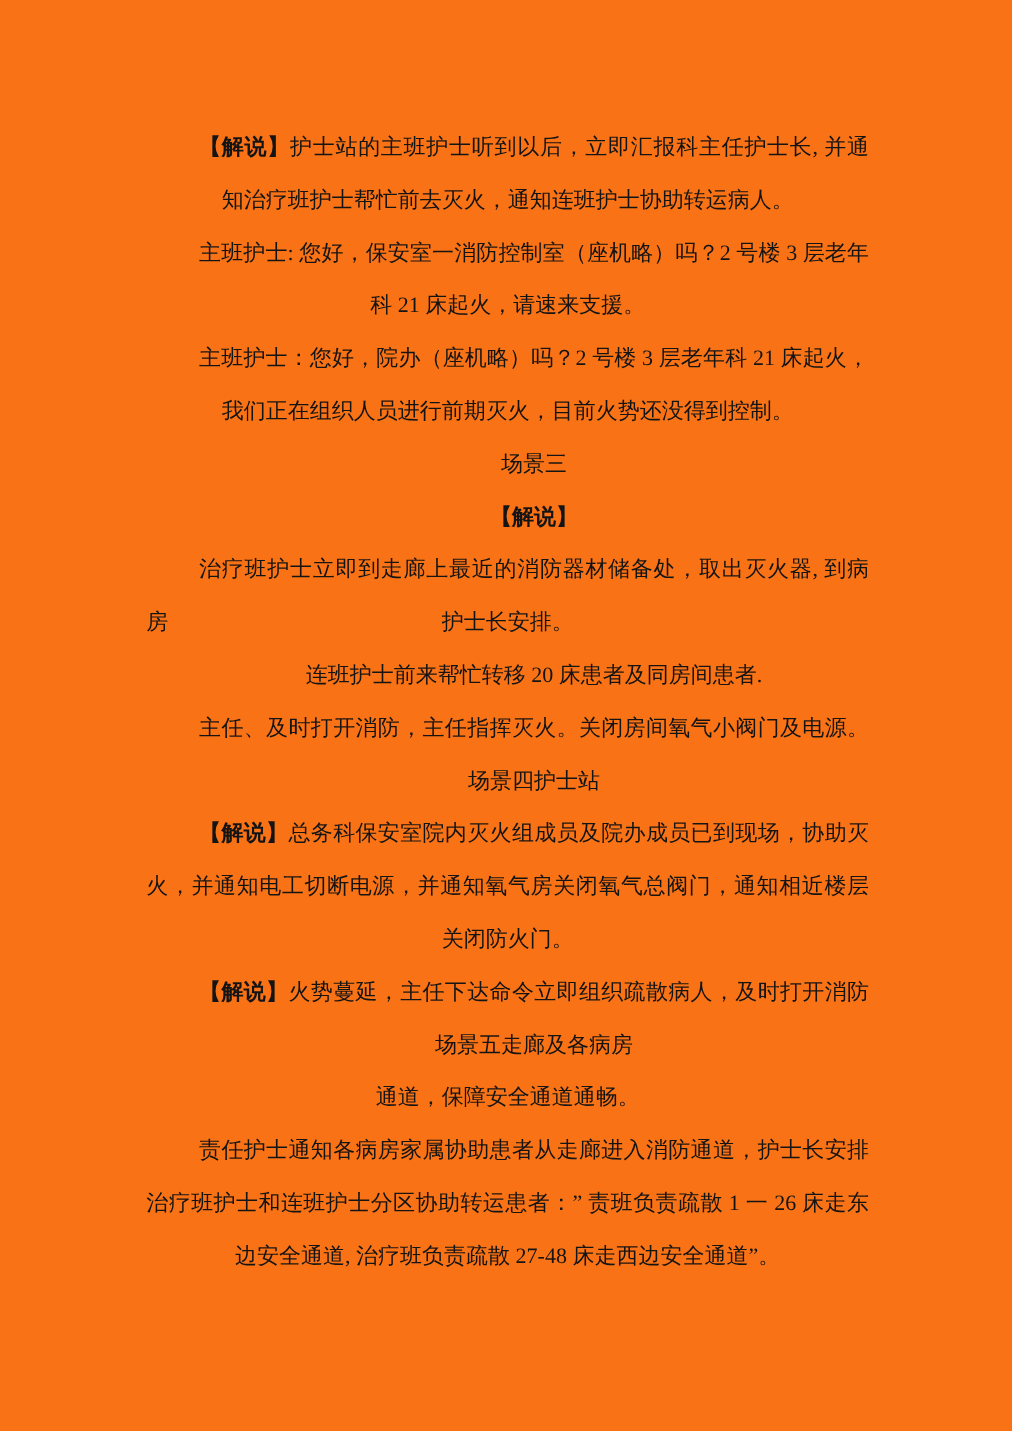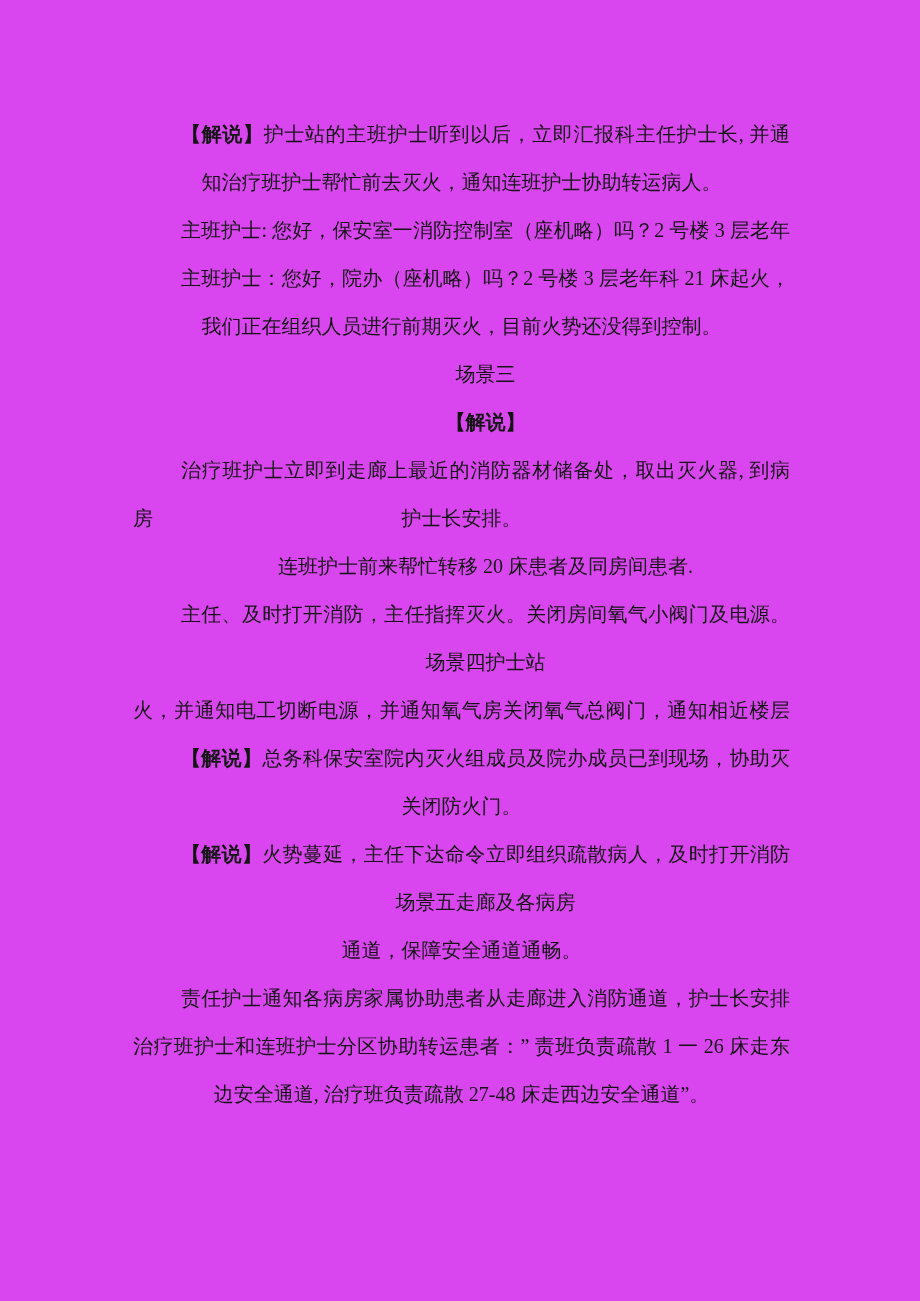--- a/index.html
+++ b/index.html
@@ -9,21 +9,21 @@
     height: 1301px;
     overflow: hidden;
   }
   body {
     background: #ffffff;
   }
   .page {
     box-sizing: border-box;
     width: 920px;
     height: 1301px;
-    background: #d946ef;
+    background: #f97316;
     padding: 110px 130px 0 133px;
     font-family: "Liberation Serif", "DejaVu Serif", serif;
     font-size: 20px;
     color: #141414;
   }
   .line {
     height: 48px;
     line-height: 48px;
     text-align: center;
     white-space: pre-wrap;
@@ -39,31 +39,32 @@
     font-weight: bold;
   }
 </style>
 </head>
 <body>
 
 <div class="page">
   <div class="line indent full"><span class="prefix">【解说】</span><span>护士站的主班护士听到以后，立即汇报科主任护士长, 并通</span></div>
   <div class="line"><span>知治疗班护士帮忙前去灭火，通知连班护士协助转运病人。</span></div>
   <div class="line indent full"><span>主班护士: 您好，保安室一消防控制室（座机略）吗？2 号楼 3 层老年</span></div>
+  <div class="line"><span>科 21 床起火，请速来支援。</span></div>
   <div class="line indent full"><span>主班护士：您好，院办（座机略）吗？2 号楼 3 层老年科 21 床起火，</span></div>
   <div class="line"><span>我们正在组织人员进行前期灭火，目前火势还没得到控制。</span></div>
   <div class="line indent"><span>场景三</span></div>
   <div class="line indent"><span class="prefix">【解说】</span><span></span></div>
   <div class="line indent full"><span>治疗班护士立即到走廊上最近的消防器材储备处，取出灭火器, 到病房</span></div>
   <div class="line"><span>护士长安排。</span></div>
   <div class="line indent"><span>连班护士前来帮忙转移 20 床患者及同房间患者.</span></div>
   <div class="line indent full"><span>主任、及时打开消防，主任指挥灭火。关闭房间氧气小阀门及电源。</span></div>
   <div class="line indent"><span>场景四护士站</span></div>
+  <div class="line indent full"><span class="prefix">【解说】</span><span>总务科保安室院内灭火组成员及院办成员已到现场，协助灭</span></div>
   <div class="line full"><span>火，并通知电工切断电源，并通知氧气房关闭氧气总阀门，通知相近楼层</span></div>
-  <div class="line indent full"><span class="prefix">【解说】</span><span>总务科保安室院内灭火组成员及院办成员已到现场，协助灭</span></div>
   <div class="line"><span>关闭防火门。</span></div>
   <div class="line indent full"><span class="prefix">【解说】</span><span>火势蔓延，主任下达命令立即组织疏散病人，及时打开消防</span></div>
   <div class="line indent"><span>场景五走廊及各病房</span></div>
   <div class="line"><span>通道，保障安全通道通畅。</span></div>
   <div class="line indent full"><span>责任护士通知各病房家属协助患者从走廊进入消防通道，护士长安排</span></div>
   <div class="line full"><span>治疗班护士和连班护士分区协助转运患者：” 责班负责疏散 1 一 26 床走东</span></div>
   <div class="line"><span>边安全通道, 治疗班负责疏散 27-48 床走西边安全通道”。</span></div>
 </div>
 
 </body></html>

